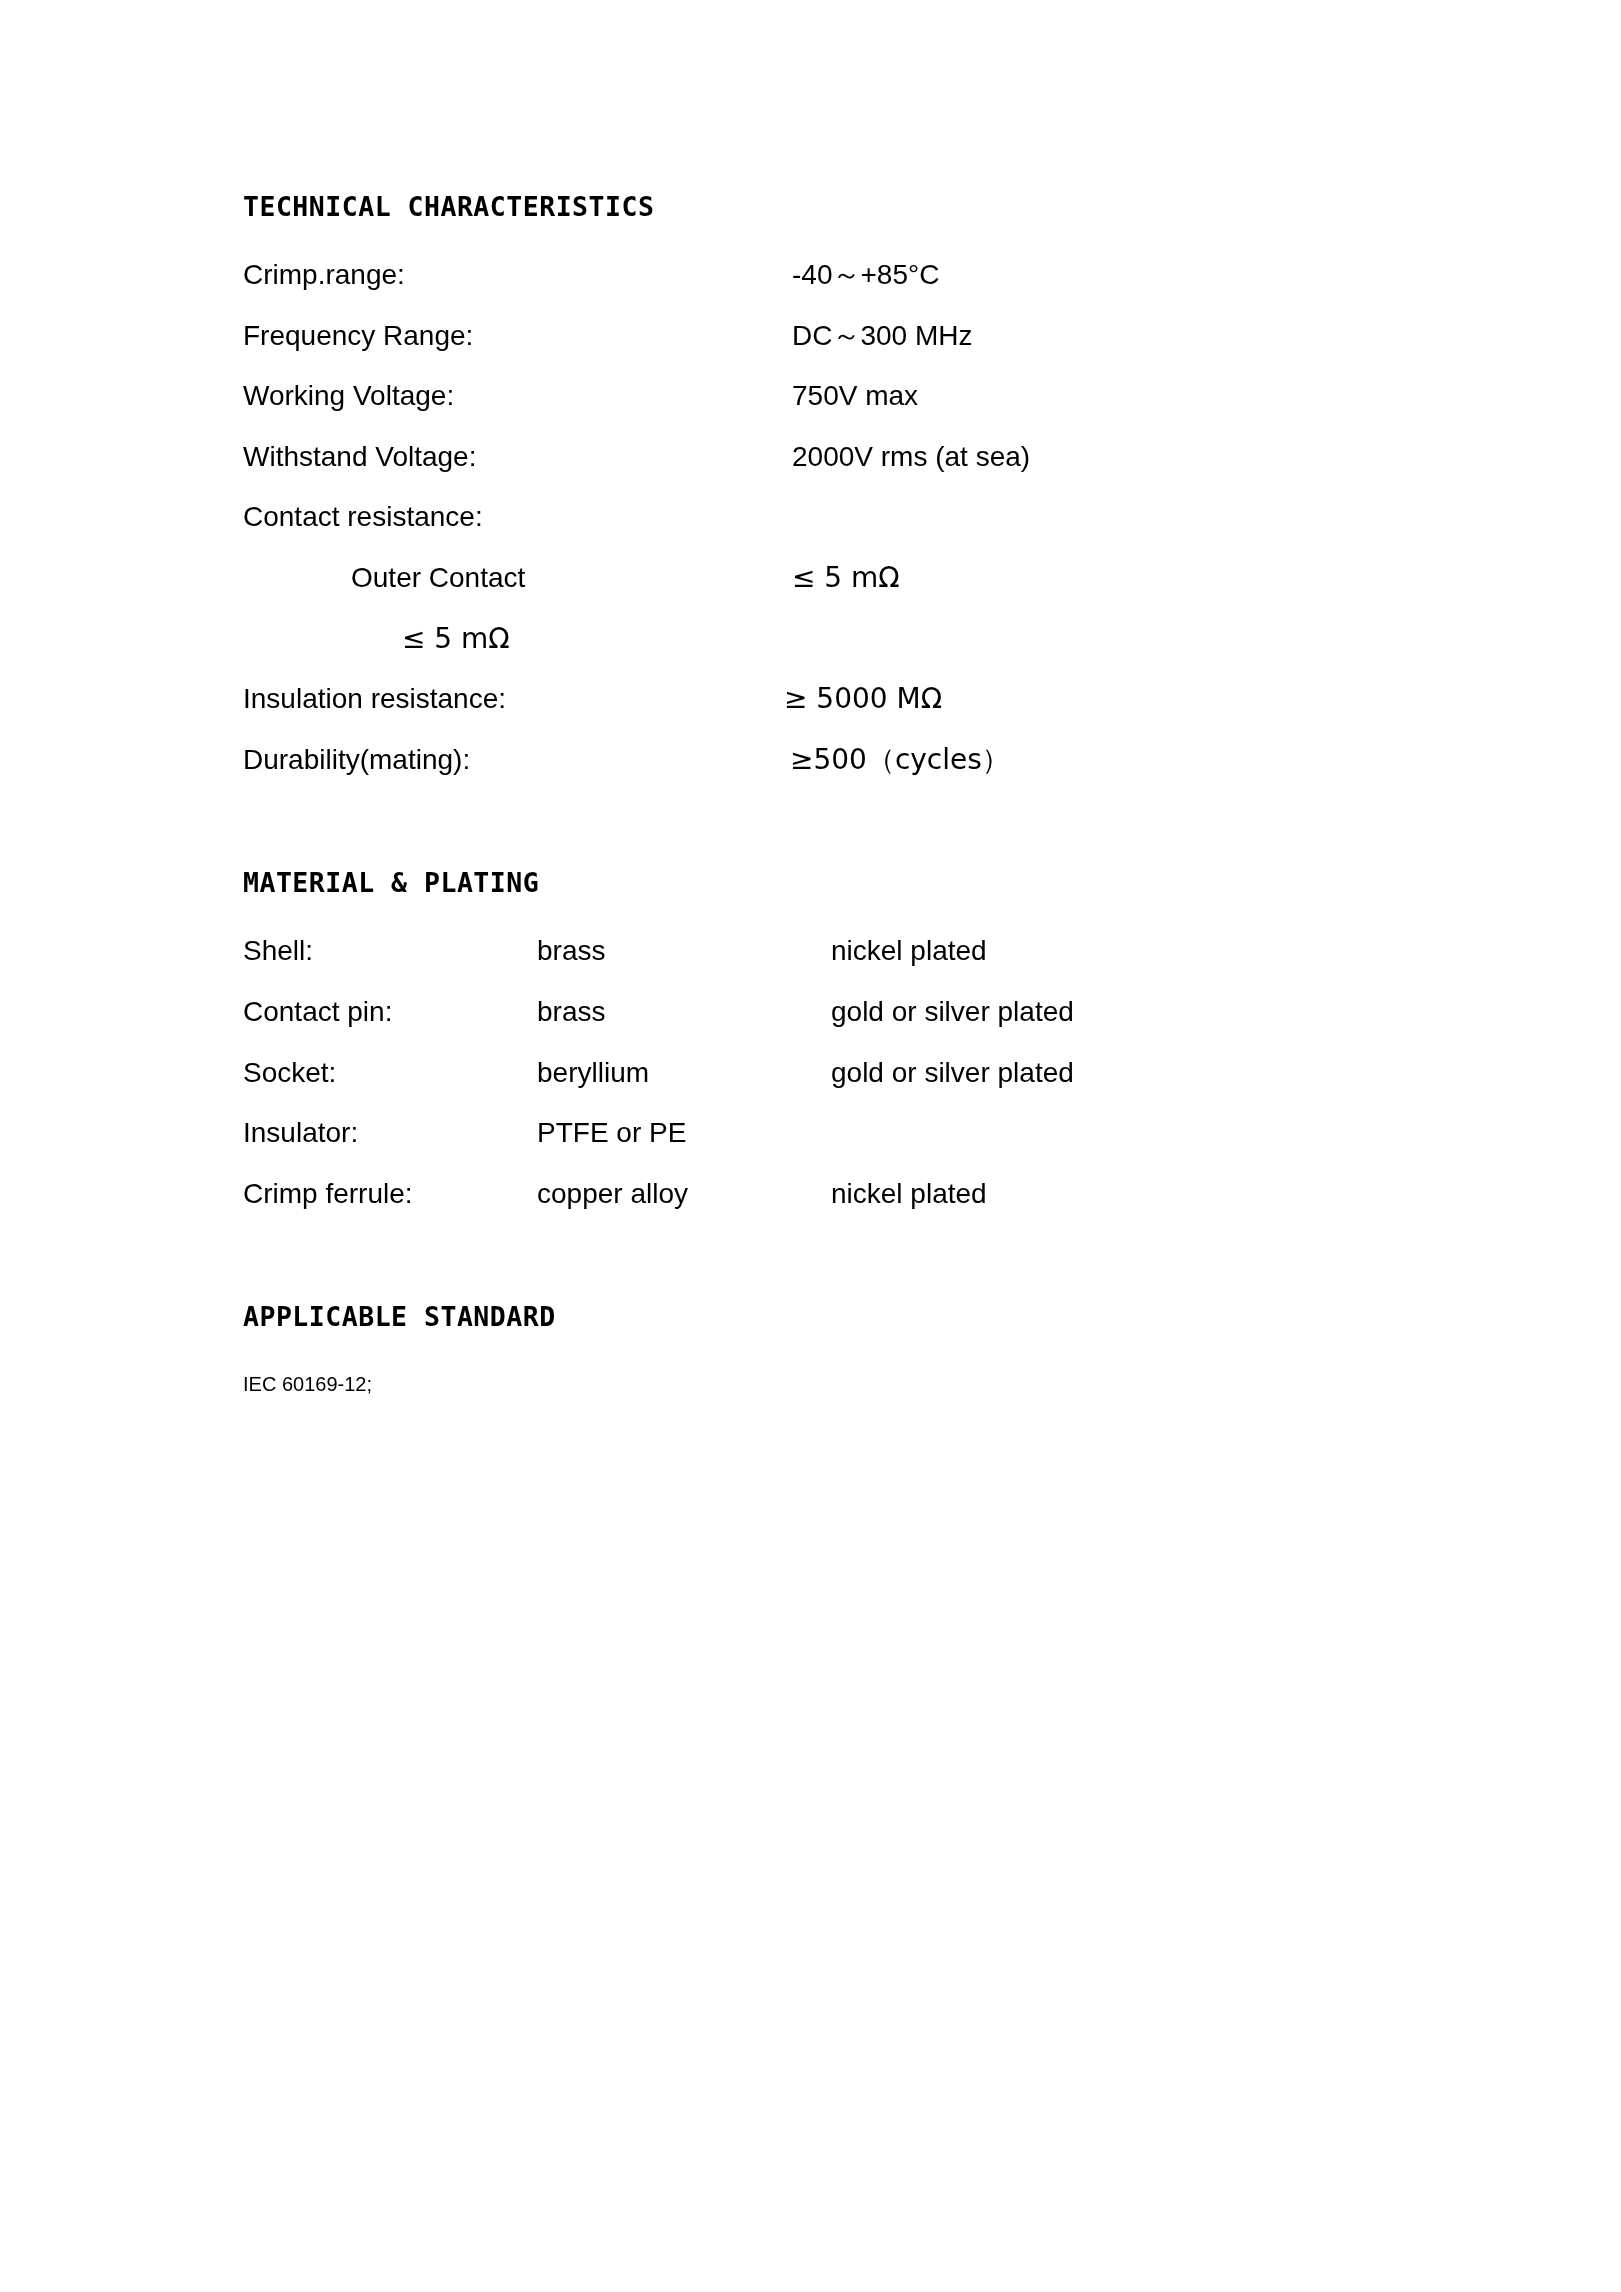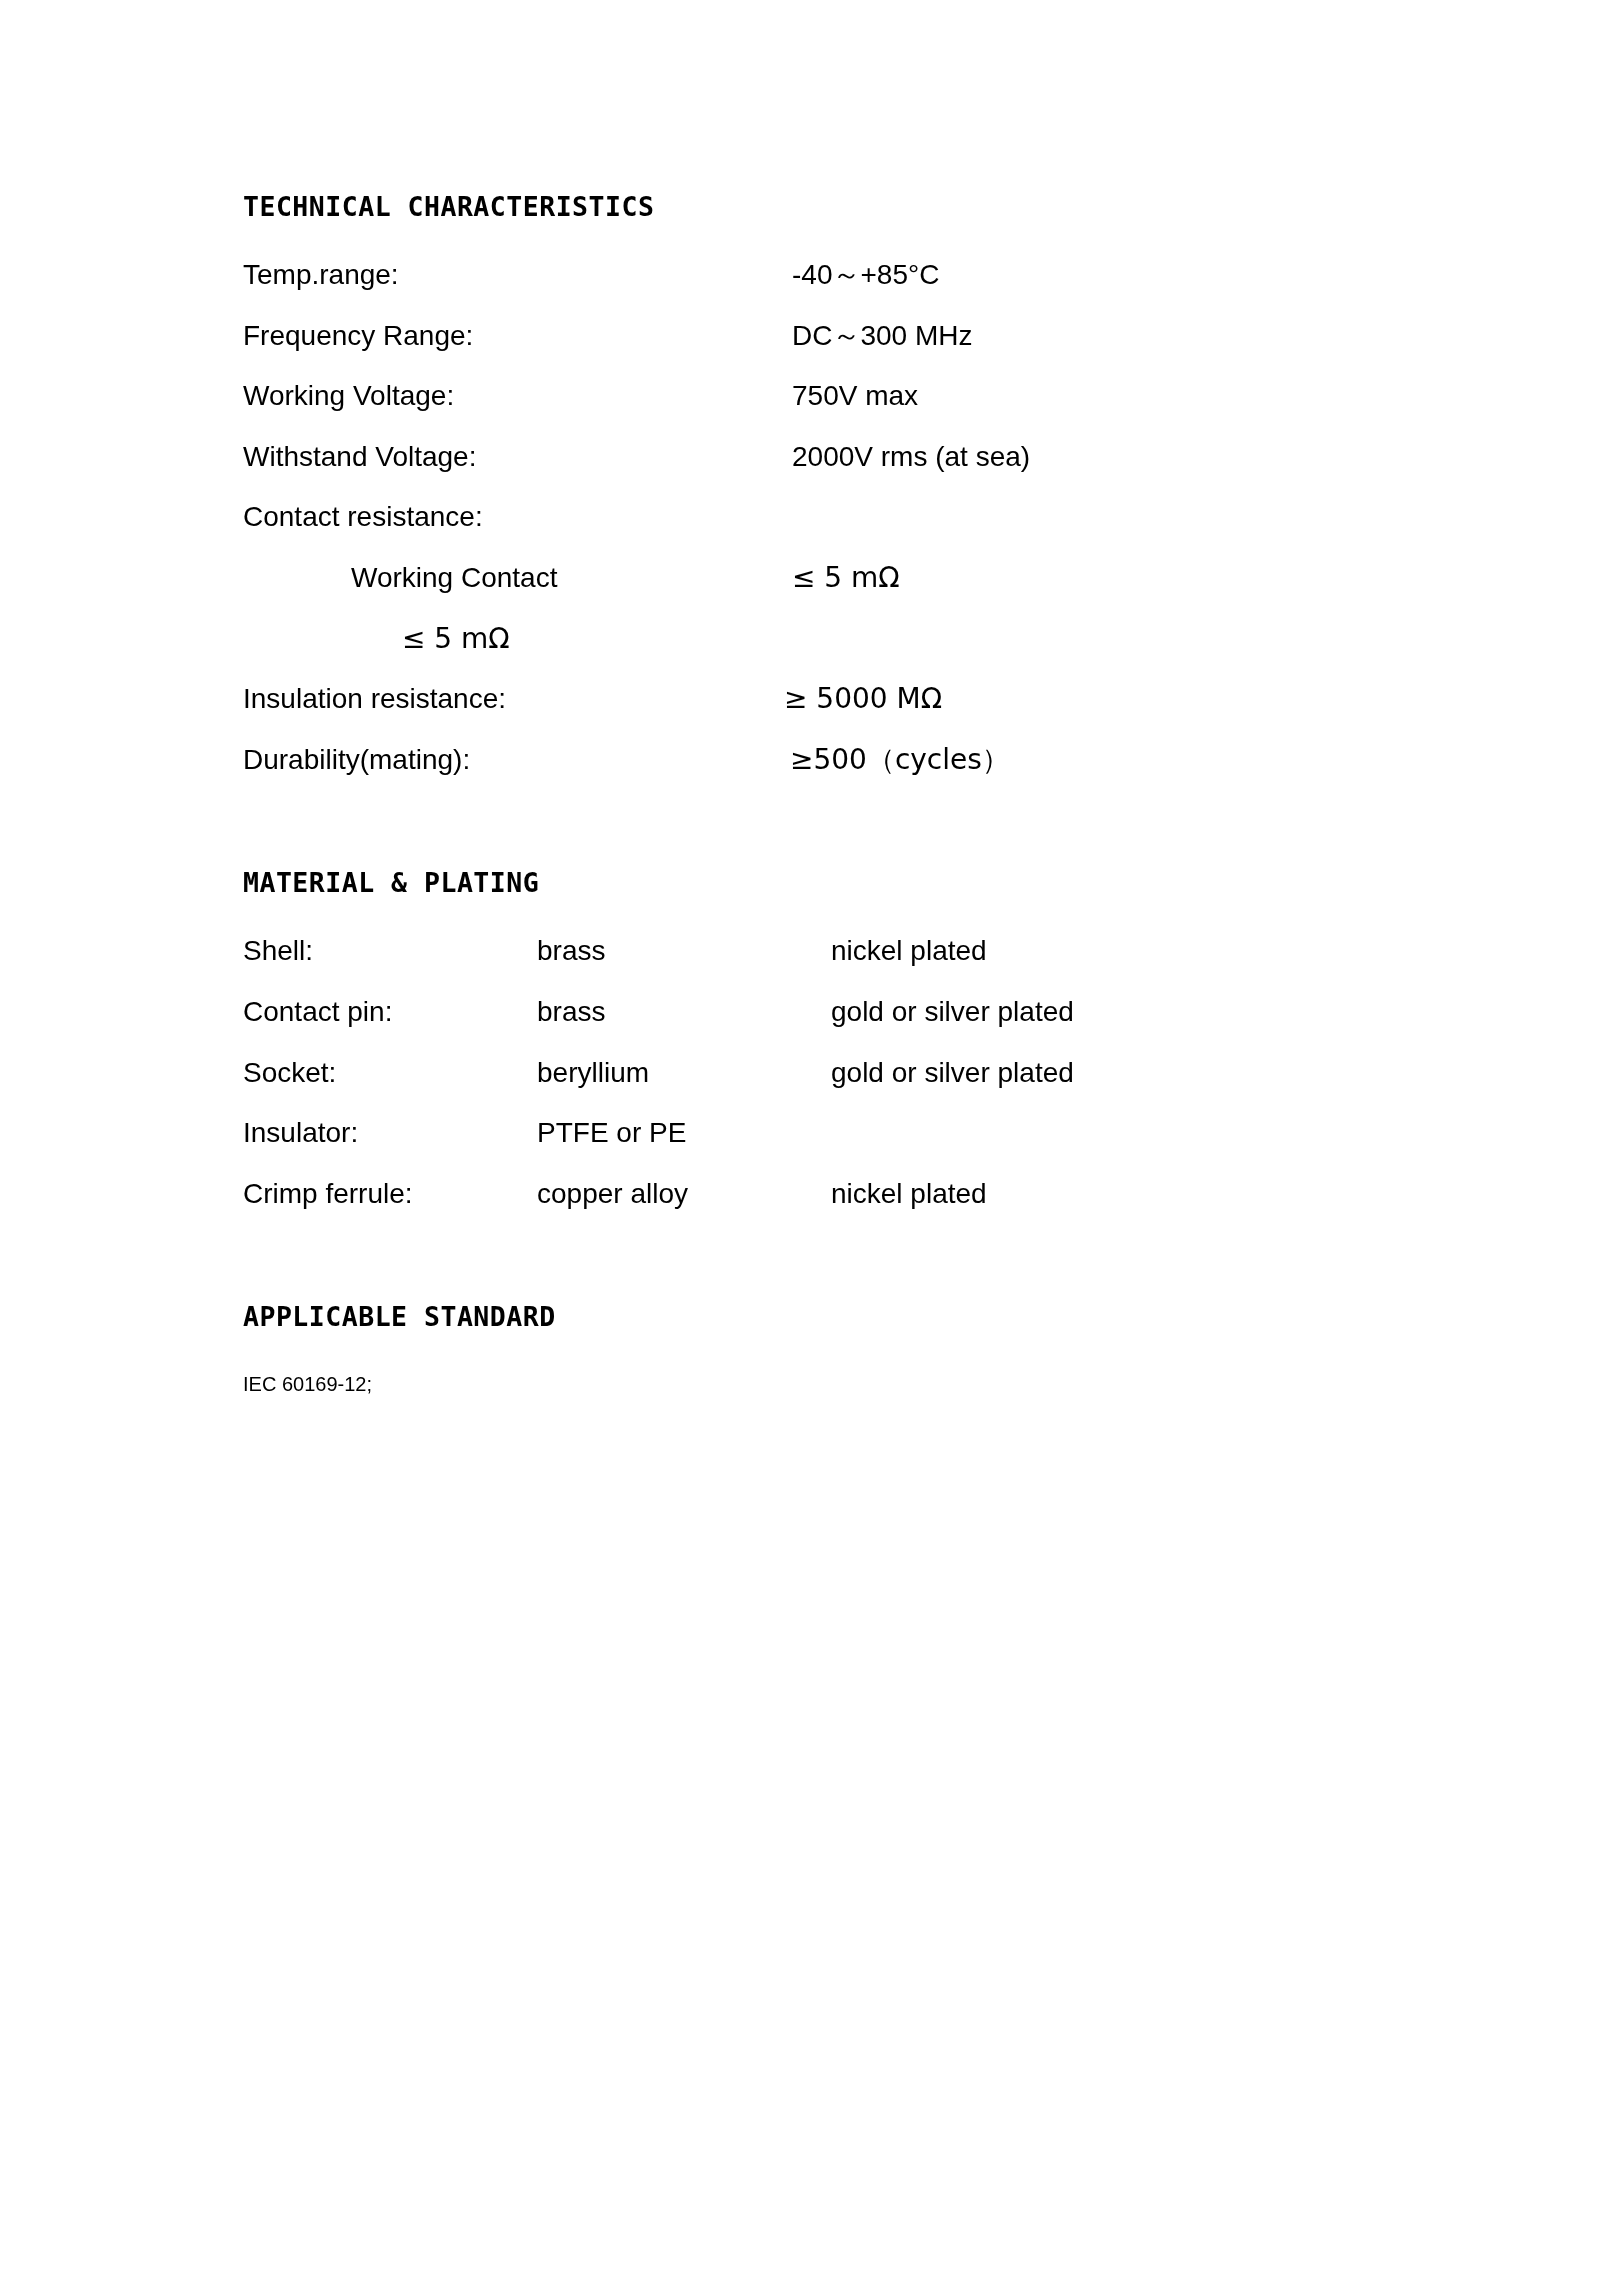--- a/index.html
+++ b/index.html
@@ -99,21 +99,21 @@
 <body>
 
 <div class="page">
   <div class="content">
 
     <div class="section-heading">TECHNICAL CHARACTERISTICS</div>
 
     <div class="tech">
 
       <div class="spec-row row-temp">
-        <span class="spec-label">Temp.range:</span>
+        <span class="spec-label">Crimp.range:</span>
         <span class="spec-value">-40～+85°C</span>
       </div>
 
 
       <div class="spec-row">
         <span class="spec-label">Frequency Range:</span>
         <span class="spec-value">DC～300 MHz</span>
       </div>
 
       <div class="spec-row">
@@ -125,21 +125,21 @@
         <span class="spec-label">Withstand Voltage:</span>
         <span class="spec-value">2000V rms (at sea)</span>
       </div>
 
       <div class="spec-row">
         <span class="spec-label">Contact resistance:</span>
         <span class="spec-value"></span>
       </div>
 
       <div class="spec-row row-center">
-        <span class="spec-label indent">Working Contact</span>
+        <span class="spec-label indent">Outer Contact</span>
         <span class="spec-value sym">≤ 5 mΩ</span>
       </div>
 
       <div class="spec-row row-outer">
         <span class="spec-value sym">≤ 5 mΩ</span>
       </div>
 
       <div class="spec-row row-insul">
         <span class="spec-label">Insulation resistance:</span>
         <span class="spec-value sym">≥ 5000 MΩ</span>

